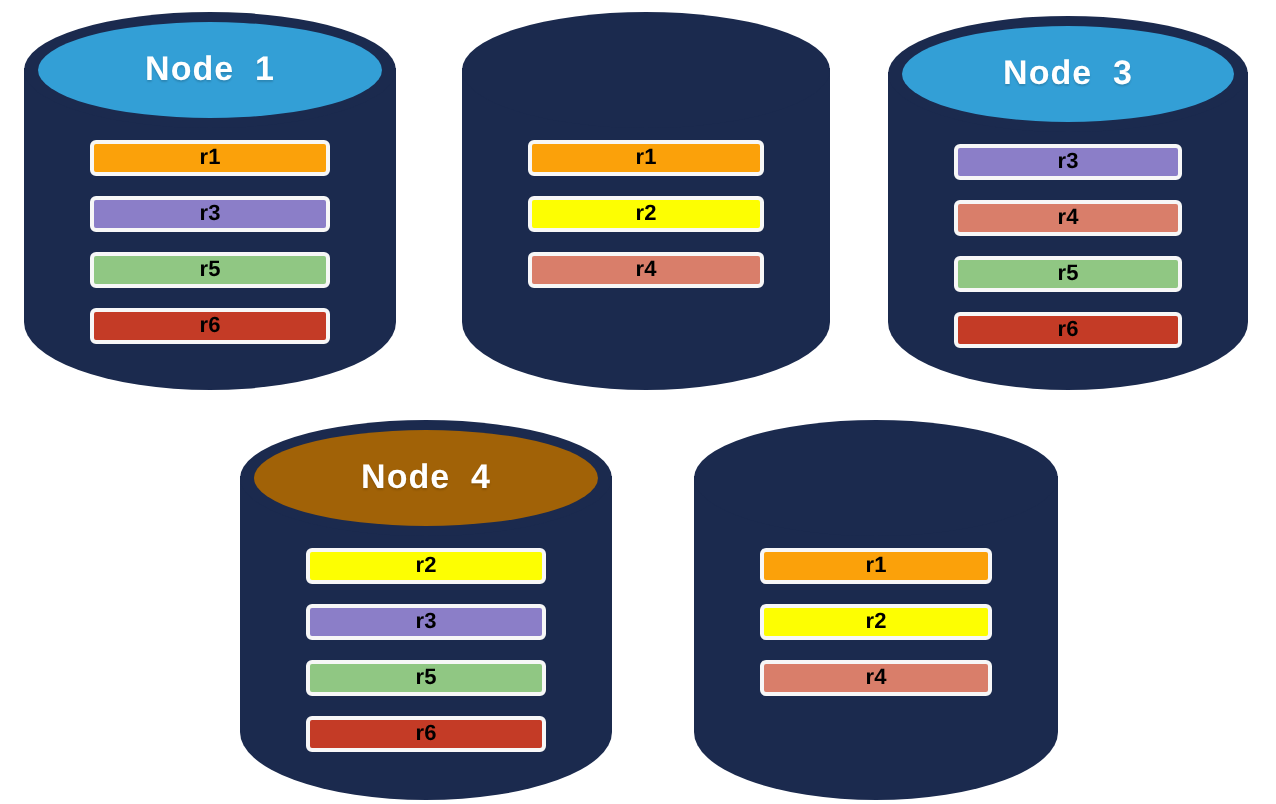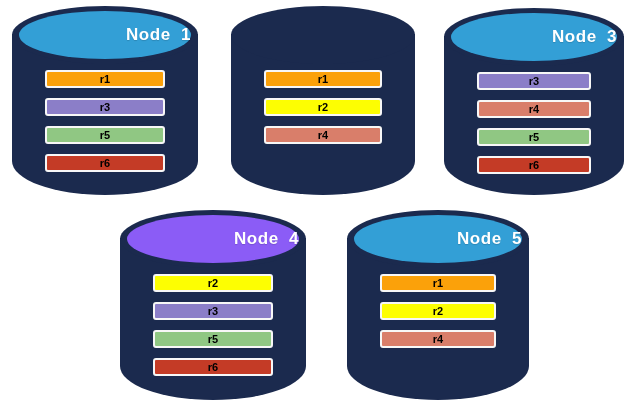--- a/index.html
+++ b/index.html
@@ -28,21 +28,21 @@
   }
   .cyl-rim {
     position: absolute;
     top: 0; left: 0; right: 0; height: 58px;
     border-radius: 50%;
   }
   .cyl-face {
     position: absolute;
     top: 5px; left: 7px; right: 7px; height: 48px;
     border-radius: 50%;
-    display: flex; align-items: center; justify-content: flex-end;
+    display: flex; align-items: center; justify-content: center;
   }
   .node-title {
     font-weight: 700;
     font-size: 17px;
     letter-spacing: 0.5px;
     white-space: pre;
     text-shadow: 0 1px 1px rgba(0,0,0,0.15);
   }
   .bars {
     position: absolute;
@@ -120,44 +120,41 @@
           <span class="bar-label" style="color: rgb(0, 0, 0);">r5</span>
         </div>
         <div class="bar" style="background: rgb(196, 59, 38); border-color: rgb(247, 247, 247);">
           <span class="bar-label" style="color: rgb(0, 0, 0);">r6</span>
         </div>
       </div>
     </div>
     <div class="node">
       <div class="cyl-body" style="background: rgb(27, 42, 78);"></div>
       <div class="cyl-rim" style="background: rgb(27, 42, 78);"></div>
-      <div class="cyl-face" style="background: #8b5cf6;">
+      <div class="cyl-face" style="background: #a16207;">
         <span class="node-title" style="color: rgb(255, 255, 255);">Node  4</span>
       </div>
       <div class="bars">
         <div class="bar" style="background: rgb(253, 254, 2); border-color: rgb(247, 247, 247);">
           <span class="bar-label" style="color: rgb(0, 0, 0);">r2</span>
         </div>
         <div class="bar" style="background: rgb(139, 126, 200); border-color: rgb(247, 247, 247);">
           <span class="bar-label" style="color: rgb(0, 0, 0);">r3</span>
         </div>
         <div class="bar" style="background: rgb(144, 199, 131); border-color: rgb(247, 247, 247);">
           <span class="bar-label" style="color: rgb(0, 0, 0);">r5</span>
         </div>
         <div class="bar" style="background: rgb(196, 59, 38); border-color: rgb(247, 247, 247);">
           <span class="bar-label" style="color: rgb(0, 0, 0);">r6</span>
         </div>
       </div>
     </div>
     <div class="node">
       <div class="cyl-body" style="background: rgb(27, 42, 78);"></div>
       <div class="cyl-rim" style="background: rgb(27, 42, 78);"></div>
-      <div class="cyl-face" style="background: rgb(51, 159, 214);">
-        <span class="node-title" style="color: rgb(255, 255, 255);">Node  5</span>
-      </div>
       <div class="bars">
         <div class="bar" style="background: rgb(251, 161, 10); border-color: rgb(247, 247, 247);">
           <span class="bar-label" style="color: rgb(0, 0, 0);">r1</span>
         </div>
         <div class="bar" style="background: rgb(253, 254, 2); border-color: rgb(247, 247, 247);">
           <span class="bar-label" style="color: rgb(0, 0, 0);">r2</span>
         </div>
         <div class="bar" style="background: rgb(217, 126, 106); border-color: rgb(247, 247, 247);">
           <span class="bar-label" style="color: rgb(0, 0, 0);">r4</span>
         </div>

